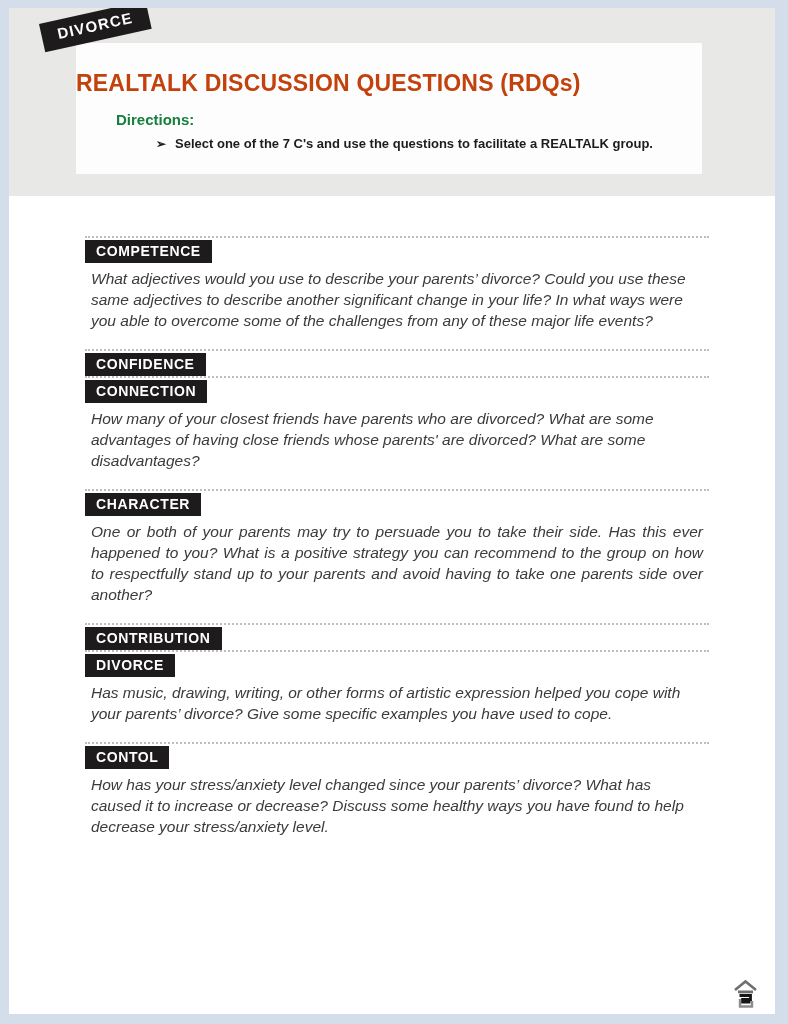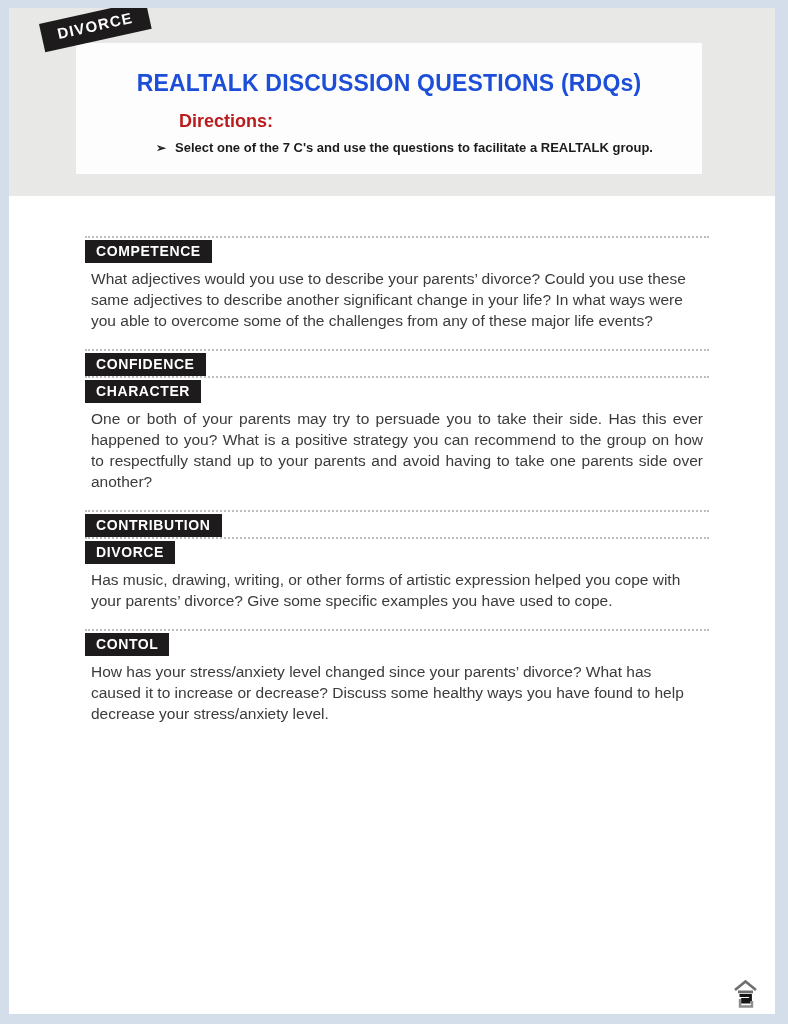--- a/index.html
+++ b/index.html
@@ -16,25 +16,25 @@
   }
   
   .band{
     position:relative;width:100%;height:188px;background:#e8e8e6;
   }
   .header-card{
     position:absolute;left:67px;top:35px;width:626px;height:131px;
     background:#fdfdfd;
   }
   .page-title{
-    margin:0;padding-top:27px;text-align:center;
-    font-size:23px;font-weight:bold;color:#1d4ed8;letter-spacing:0.2px;
+    margin:0;padding-top:27px;
+    font-size:23px;font-weight:bold;color:#c2410c;letter-spacing:0.2px;
   }
   .directions-label{
-    margin:14px 0 0 103px;font-size:18px;font-weight:bold;color:#b91c1c;
+    margin:14px 0 0 40px;font-size:15px;font-weight:bold;color:#15803d;
   }
   .directions-line{
     margin:8px 0 0 80px;font-size:13px;font-weight:bold;color:#1d1b1c;
     display:flex;align-items:baseline;
   }
   .directions-line .arrow{margin-right:9px;font-size:12px;}
   .divorce-tag{
     position:absolute;left:30px;top:16px;
     background:#1d1b1c;color:#fff;
     font-size:15px;font-weight:bold;letter-spacing:1.2px;
@@ -53,21 +53,21 @@
   .section-label{
     display:inline-block;
     background:#1d1b1c;color:#fff;
     font-size:14px;font-weight:bold;letter-spacing:0.6px;
     padding:3px 11px 4px;
     text-align:right;
   }
   .section-text{
     margin:5px 0 18px 6px;
     width:612px;
-    font-size:15.5px;line-height:21px;color:#3b3b3b;
+    font-size:15.5px;line-height:21px;color:#3b3b3b;font-style:italic;
   }
   .section-text.justify{text-align:justify;}
   .home-logo{
     position:absolute;right:16px;bottom:6px;width:27px;height:29px;
   }
 </style>
 </head>
 <body>
 
 <div class="frame">
@@ -88,20 +88,24 @@
 
     <div class="section">
       <span class="section-label">COMPETENCE</span>
       <p class="section-text">What adjectives would you use to describe your parents’ divorce? Could you use these same adjectives to describe another significant change in your life? In what ways were you able to overcome some of the challenges from any of these major life events?</p>
     </div>
 
     <div class="section">
       <span class="section-label">CONFIDENCE</span>
     </div>
 
+    <div class="section">
+      <span class="section-label">CONNECTION</span>
+      <p class="section-text">How many of your closest friends have parents who are divorced? What are some advantages of having close friends whose parents' are divorced? What are some disadvantages?</p>
+    </div>
 
     <div class="section">
       <span class="section-label">CHARACTER</span>
       <p class="section-text justify">One or both of your parents may try to persuade you to take their side. Has this ever happened to you? What is a positive strategy you can recommend to the group on how to respectfully stand up to your parents and avoid having to take one parents side over another?</p>
     </div>
 
     <div class="section">
       <span class="section-label">CONTRIBUTION</span>
     </div>
 

